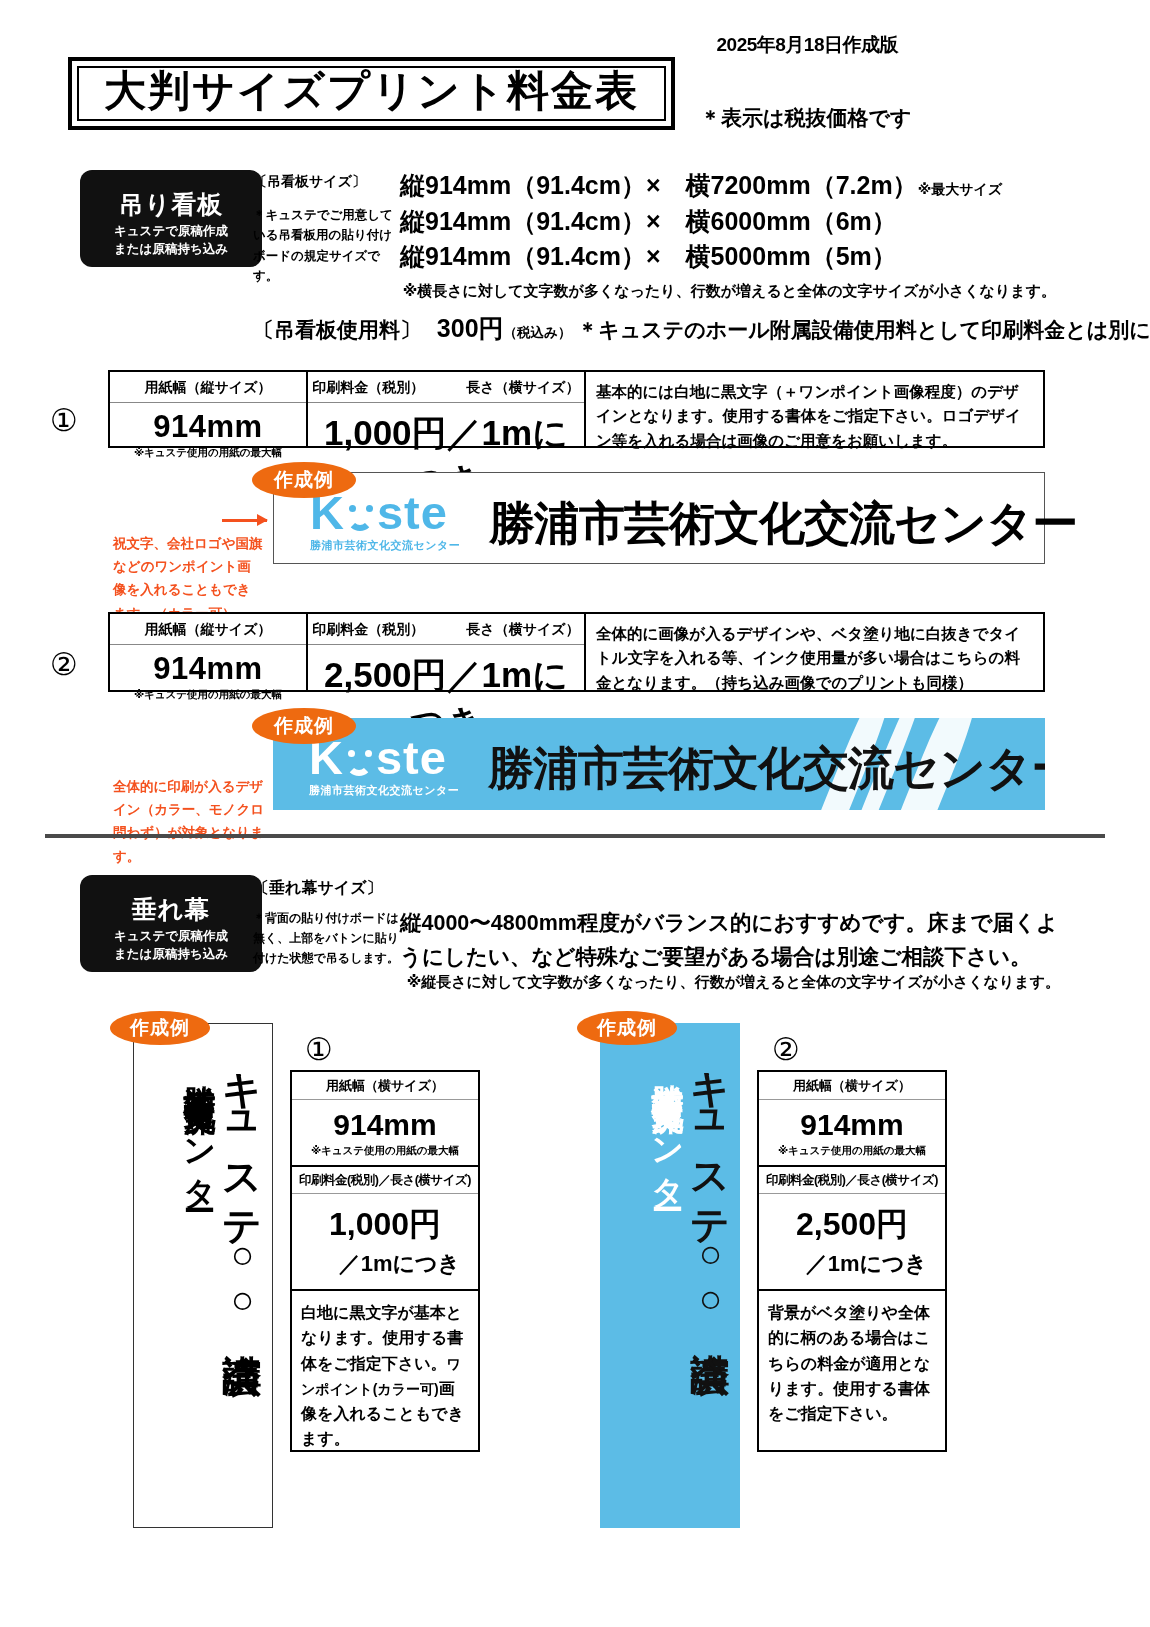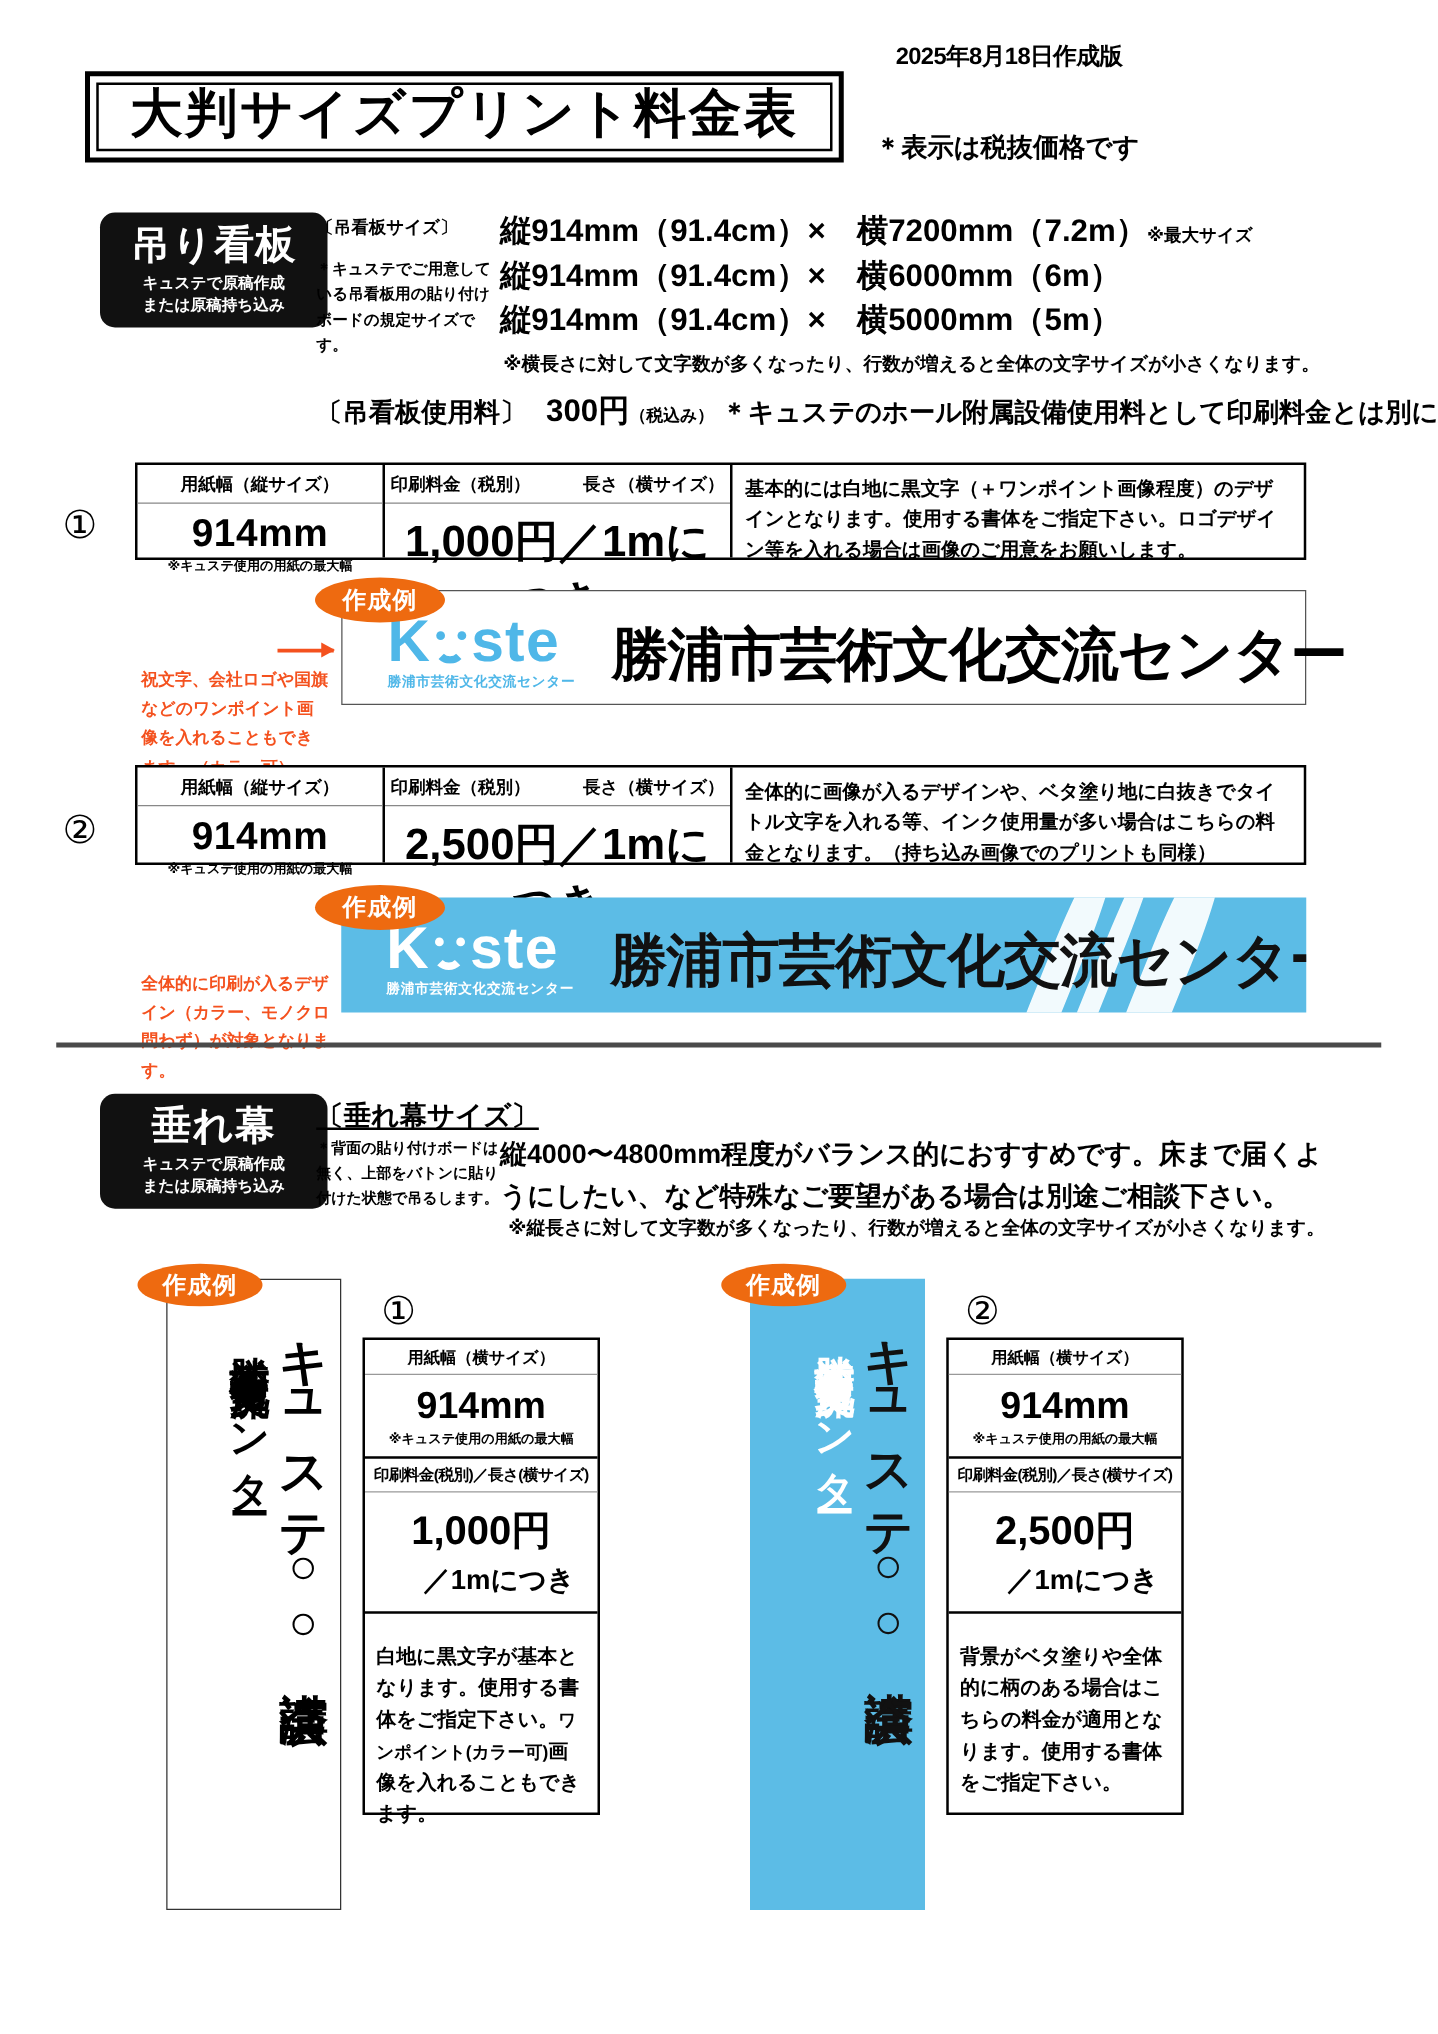--- a/index.html
+++ b/index.html
@@ -34,21 +34,21 @@
   .tax-note {
     position:absolute; left:700px; top:104px;
     font-size:21px; font-weight:bold;
   }
 
   
   .chip {
     background:#111; color:#fff; border-radius:12px;
     text-align:center; padding:7px 4px 9px;
   }
-  .chip .chip-title { font-size:32px; font-weight:bold; letter-spacing:1px; line-height:1.15; }
+  .chip .chip-title { font-size:25px; font-weight:bold; letter-spacing:1px; line-height:1.15;margin-top:13px; }
   .chip .chip-sub { font-size:12.5px; font-weight:bold; line-height:1.45; margin-top:3px; }
 
   
   .sec-sign-chip { position:absolute; left:80px; top:170px; width:182px; }
   .sign-size-label { position:absolute; left:253px; top:173px; font-size:14px; font-weight:bold; }
   .sign-rows { position:absolute; left:400px; top:168px; }
   .sign-row { font-size:25px; font-weight:bold; line-height:1.42; white-space:nowrap; }
   .sign-row .small { font-size:14px; font-weight:bold; }
   .sign-note-left {
     position:absolute; left:253px; top:205px; width:145px;
@@ -128,21 +128,21 @@
   .swoosh {
     position:absolute; background:#ffffff; opacity:.92;
     transform:rotate(22deg); border-radius:40%;
   }
 
   
   .divider { position:absolute; left:45px; top:834px; width:1060px; height:4px; background:#4a4a4a; }
 
   
   .sec-cur-chip { position:absolute; left:80px; top:875px; width:182px; }
-  .cur-size-label { position:absolute; left:253px; top:878px; font-size:22px; font-weight:bold;text-decoration:underline; }
+  .cur-size-label { position:absolute; left:253px; top:878px; font-size:16px; font-weight:bold; }
   .cur-size-val { position:absolute; left:400px; top:873px; font-size:25px; font-weight:bold; white-space:nowrap; }
   .cur-note-left { position:absolute; left:253px; top:908px; width:148px; font-size:12px; font-weight:bold; line-height:1.68; }
   .cur-body { position:absolute; left:400px; top:907px; width:660px; font-size:21.5px; font-weight:bold; line-height:1.58; }
   .cur-footnote { position:absolute; left:400px; top:973px; width:660px; font-size:15px; font-weight:bold; text-align:right; }
 
   
   .vbanner { position:absolute; }
   .vbanner.white { border:1.5px solid #333; background:#fff; }
   .vbanner.blue { background:#5cbce6; }
   .vtext {
@@ -157,21 +157,21 @@
   
   .vtable { position:absolute; border:2px solid #000; background:#fff; }
   .vtable .sec { border-bottom:2px solid #000; }
   .vtable .sec:last-child { border-bottom:none; }
   .vtable .hdr { text-align:center; font-size:13px; font-weight:bold; padding:5px 2px 4px; border-bottom:1.5px solid #999; }
   .vtable .hdr.tight { font-size:12.5px; letter-spacing:-0.5px; }
   .vtable .big { text-align:center; font-size:30px; font-weight:bold; padding-top:8px; }
   .vtable .subn { text-align:center; font-size:10.5px; font-weight:bold; padding:2px 0 7px; }
   .vtable .price2 { text-align:center; font-size:32px; font-weight:bold; padding-top:9px; }
   .vtable .price2 .per { display:block; font-size:22px; text-align:right; padding-right:18px; margin-top:2px; }
-  .vtable .note { font-size:16px; font-weight:bold; line-height:1.58; padding:22px 9px 6px; }
+  .vtable .note { font-size:16px; font-weight:bold; line-height:1.58; padding:9px 9px 6px; }
   .vtable .note .sm { font-size:14px; }
   .vcirc { position:absolute; font-size:31px; }
 </style>
 </head>
 <body>
 
 <div class="page">
 
   <div class="date-line">2025年8月18日作成版</div>
 

